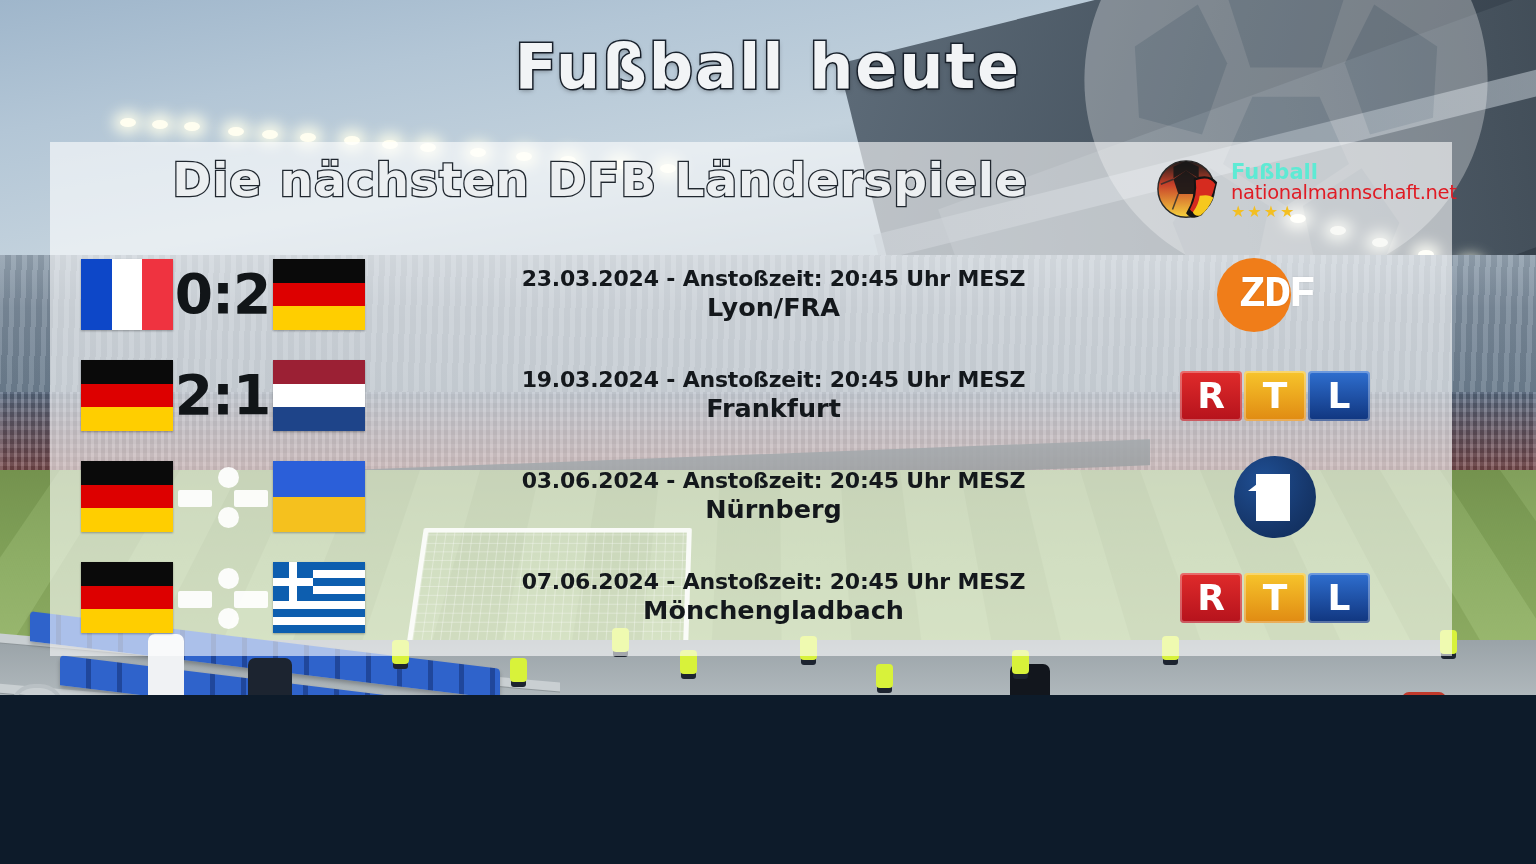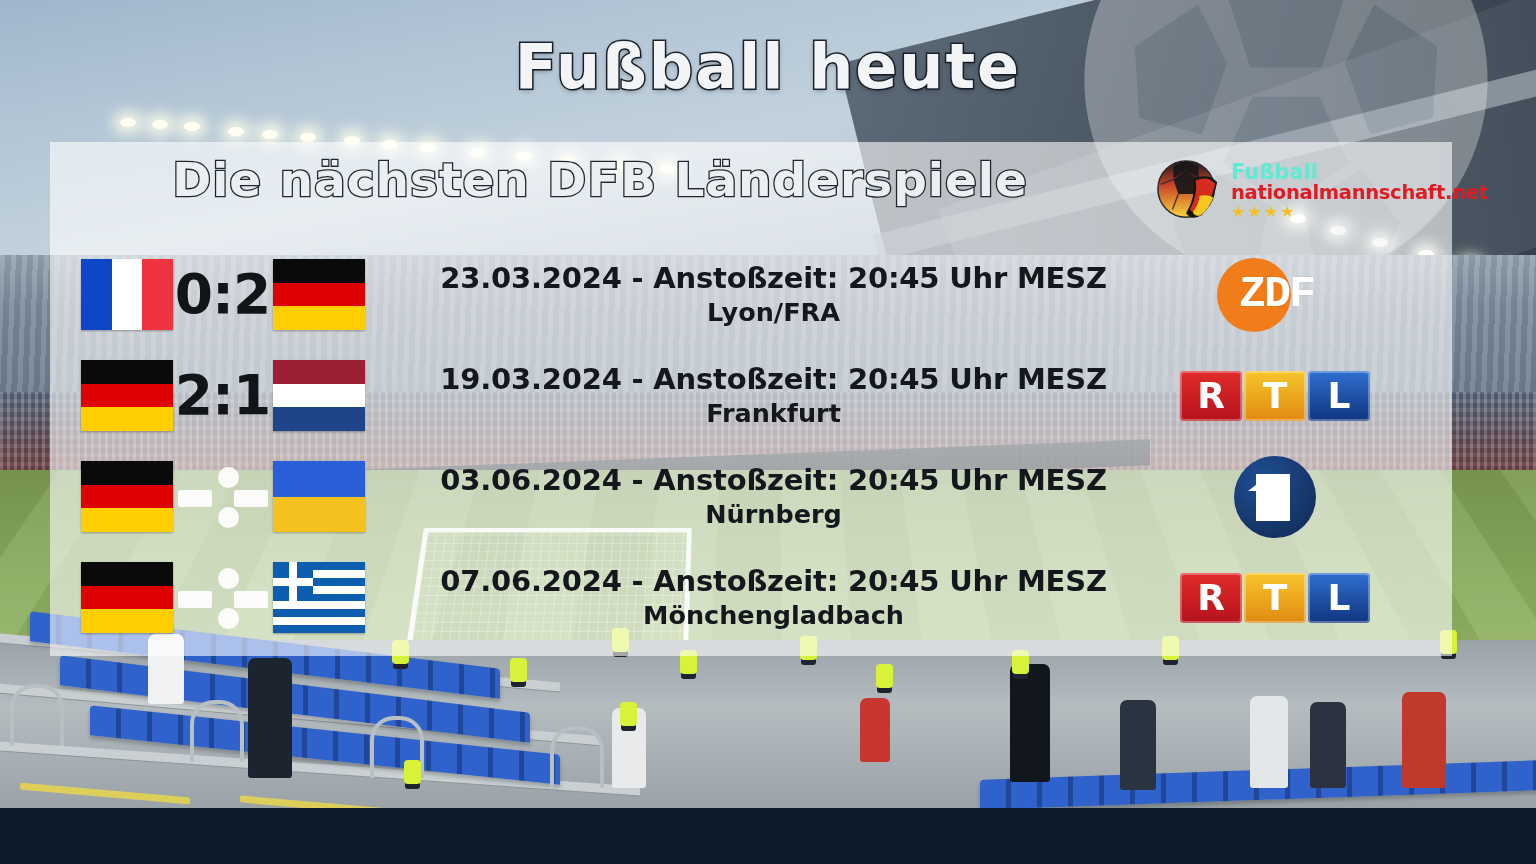--- a/index.html
+++ b/index.html
@@ -2,21 +2,21 @@
 <html lang="de"><head>
 <meta charset="utf-8">
 <title>Fußball heute</title>
 <style>
   html,body{margin:0;padding:0;}
   body{
     width:1536px;height:864px;overflow:hidden;
     font-family:"Liberation Sans","DejaVu Sans",sans-serif;
     background:#0d1b2a;
   }
-  #stage{position:relative;width:1536px;height:808px;overflow:hidden;}
+  #stage{position:relative;width:1536px;height:695px;overflow:hidden;}
 
   
   .bg{position:absolute;inset:0;overflow:hidden;background:#6d7f90;}
   .sky{position:absolute;left:0;top:0;width:1536px;height:330px;
        background:linear-gradient(170deg,#9fb6cb 0%,#b3c6d6 22%,#c3d2dd 45%,#9fb0bd 75%,#7e8f9d 100%);}
   
   .roof{position:absolute;right:-40px;top:-120px;width:760px;height:470px;
         background:linear-gradient(120deg,#5d6b78 0%,#46535f 40%,#38434e 75%,#2b343d 100%);
         transform:rotate(-14deg);transform-origin:top right;}
   .roof2{position:absolute;right:-60px;top:-30px;width:700px;height:240px;
@@ -92,40 +92,40 @@
     font-size:47px;font-weight:700;letter-spacing:1px;line-height:1;
     font-family:"DejaVu Sans","Liberation Sans",sans-serif;
     color:#eceff1;-webkit-text-stroke:2.6px #20272f;paint-order:stroke fill;
   }
 
   
   .sitelogo{position:absolute;left:1105px;top:12px;width:292px;height:74px;display:flex;align-items:center;}
   .logoball{position:relative;width:68px;height:68px;flex:0 0 68px;}
   .logotext{margin-left:8px;line-height:1.02;}
   .logo-l1{font-size:21px;font-weight:700;color:#5eead4;font-family:"DejaVu Sans",sans-serif;}
-  .logo-l2{font-size:19.5px;font-weight:700;color:#e01b24;font-family:"DejaVu Sans",sans-serif;letter-spacing:-.3px;}
+  .logo-l2{font-size:19.5px;font-weight:400;color:#e01b24;font-family:"DejaVu Sans",sans-serif;letter-spacing:-.3px;}
   .logo-stars{margin-top:1px;font-size:16px;color:#f3bf22;letter-spacing:2px;line-height:1;}
 
   
   .rows{position:absolute;left:0;top:102px;width:1402px;}
   .row{position:relative;height:101px;display:flex;align-items:center;justify-content:space-between;}
 
   .fixture{position:relative;width:345px;flex:0 0 345px;display:flex;align-items:center;justify-content:center;gap:0;}
   .flag{width:92px;height:71px;position:relative;flex:0 0 92px;box-shadow:0 1px 2px rgba(0,0,0,.3);overflow:hidden;}
   .score{width:100px;flex:0 0 100px;text-align:center;font-size:55px;font-weight:700;color:#111518;
          font-family:"DejaVu Sans","Liberation Sans",sans-serif;line-height:1;letter-spacing:-1px;}
   .score.pending{position:relative;height:62px;}
   .score.pending:before,.score.pending:after{content:"";position:absolute;background:rgba(255,255,255,.92);}
   .score.pending:before{left:5px;top:24px;width:34px;height:17px;border-radius:2px;
         box-shadow:56px 0 0 rgba(255,255,255,.92);}
   .score.pending:after{left:45px;top:1px;width:21px;height:21px;border-radius:50%;
         box-shadow:0 40px 0 rgba(255,255,255,.92);}
 
   .info{flex:1 1 auto;text-align:center;color:#14181c;padding-right:300px;}
-  .info .line1{font-size:29px;font-weight:700;line-height:1.24;letter-spacing:-.2px;
+  .info .line1{font-size:22px;font-weight:700;line-height:1.24;letter-spacing:-.2px;
         font-family:"DejaVu Sans","Liberation Sans",sans-serif;}
   .info .line2{font-size:25.5px;font-weight:700;line-height:1.24;
         font-family:"DejaVu Sans","Liberation Sans",sans-serif;}
 
   .tv{position:absolute;right:72px;top:50%;transform:translateY(-50%);
       width:210px;height:80px;display:flex;align-items:center;justify-content:center;}
 
   
   .f-de{background:linear-gradient(180deg,#0a0a0a 0 33.4%,#dd0000 33.4% 66.7%,#ffce00 66.7% 100%);}
   .f-fr{background:linear-gradient(90deg,#0d47c8 0 33.4%,#ffffff 33.4% 66.7%,#ef3340 66.7% 100%);}

